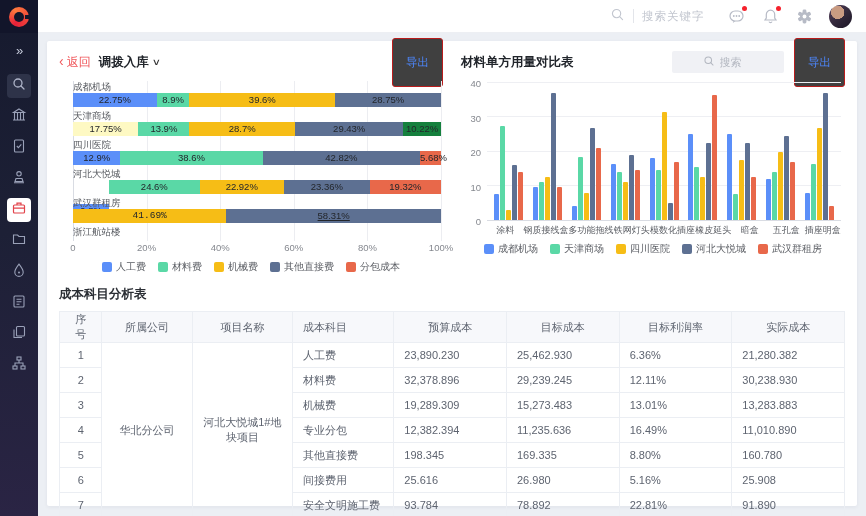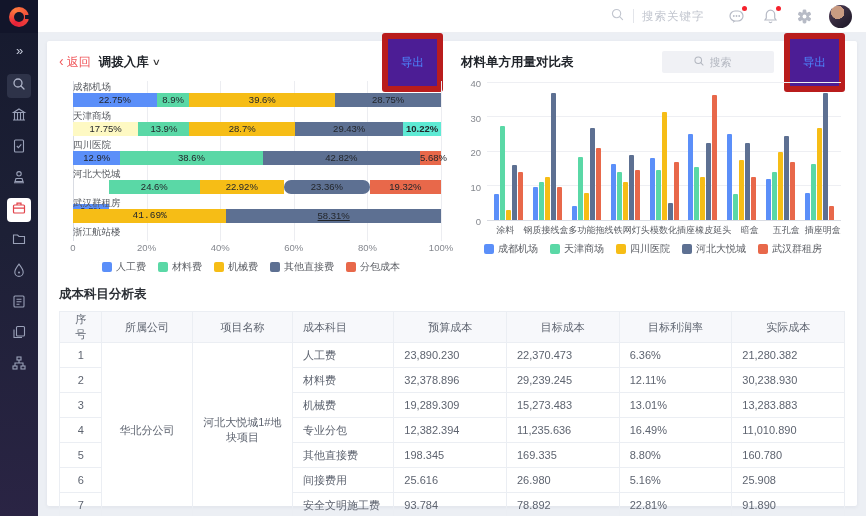--- a/index.html
+++ b/index.html
@@ -41,21 +41,21 @@
           box-shadow:0 1px 4px rgba(31,41,72,.06); padding:8px 12px 6px 12px; display:flex; flex-direction:column; }
 
   .charts-row { display:flex; gap:18px; height:226px; }
   .panel { flex:1; min-width:0; display:flex; flex-direction:column; }
   .panel-head { display:flex; align-items:center; height:26px; }
   .back-link { display:flex; align-items:center; gap:3px; color:#F0565A; font-size:12px; cursor:pointer; }
   .back-chev { font-size:14px; line-height:1; transform:translateY(-1px); }
   .panel-title { font-size:12.5px; font-weight:bold; color:#21252B; margin-left:8px; }
   .panel-title-plain { font-size:12.5px; font-weight:bold; color:#21252B; }
   .caret { font-size:9px; color:#333; margin-left:4px; transform:scaleX(1.4); display:inline-block; cursor:pointer; }
-  .export-btn { margin-left:auto; border:6px solid #b91c1c; color:#4D88FF; background:#4c1d95; font-size:11.5px;
+  .export-btn { margin-left:auto; border:1px solid #b91c1c; color:#4D88FF; background:#404040; font-size:11.5px;
                 padding:16px 13px; border-radius:3px; cursor:pointer; font-family:inherit; }
   .mini-search { margin-left:auto; margin-right:10px; width:112px; height:22px; background:#F0F1F5; border-radius:2px;
                  display:flex; align-items:center; justify-content:center; gap:5px; }
   .mini-search input { border:none; outline:none; background:transparent; width:34px; font-size:11px; color:#666; font-family:inherit; }
   .mini-search input::placeholder { color:#B3B7C0; }
 
   
   .schart { position:relative; margin-top:6px; margin-left:14px; margin-right:2px; }
   .sgrid { position:absolute; left:0; top:0; right:0; bottom:0; }
   .sgridline { position:absolute; top:0; bottom:0; width:1px; background:#ECEDF1; }
@@ -238,39 +238,39 @@
                   <div class="sseg" style="width: 28.75%; background: rgb(93, 112, 146);">28.75%</div>
                 </div>
               </div>
               <div class="srow">
                 <div class="slabel">天津商场</div>
                 <div class="sbar">
                   <div class="sseg" style="width: 17.75%; background: #fef9c3;">17.75%</div>
                   <div class="sseg" style="width: 13.9%; background: rgb(90, 216, 166);">13.9%</div>
                   <div class="sseg" style="width: 28.7%; background: rgb(246, 189, 22);">28.7%</div>
                   <div class="sseg" style="width: 29.43%; background: rgb(93, 112, 146);">29.43%</div>
-                  <div class="sseg" style="width: 10.22%; background: #5eead4; font-weight: bold;">10.22%</div>
+                  <div class="sseg" style="width: 10.22%; background: #15803d;">10.22%</div>
                 </div>
               </div>
               <div class="srow">
                 <div class="slabel">四川医院</div>
                 <div class="sbar">
                   <div class="sseg" style="width: 12.9%; background: rgb(91, 143, 249);">12.9%</div>
                   <div class="sseg" style="width: 38.6%; background: rgb(90, 216, 166);">38.6%</div>
                   <div class="sseg" style="width: 42.82%; background: rgb(93, 112, 146);">42.82%</div>
                   <div class="sseg" style="width: 5.68%; background: rgb(232, 104, 74);">5.68%</div>
                 </div>
               </div>
               <div class="srow">
                 <div class="slabel">河北大悦城</div>
                 <div class="sbar">
                   <div class="sseg" style="width: 9.8%; background: rgb(91, 143, 249); margin-top: 24px;">9.8%</div>
                   <div class="sseg" style="width: 24.6%; background: rgb(90, 216, 166);">24.6%</div>
                   <div class="sseg" style="width: 22.92%; background: rgb(246, 189, 22);">22.92%</div>
-                  <div class="sseg" style="width: 23.36%; background: rgb(93, 112, 146); border-radius: 7px;">23.36%</div>
+                  <div class="sseg" style="width: 23.36%; background: rgb(93, 112, 146);">23.36%</div>
                   <div class="sseg" style="width: 19.32%; background: rgb(232, 104, 74);">19.32%</div>
                 </div>
               </div>
               <div class="srow">
                 <div class="slabel">武汉群租房</div>
                 <div class="sbar">
                   <div class="sseg" style="width: 41.69%; background: rgb(246, 189, 22); font-family: Liberation Mono, monospace;">41.69%</div>
                   <div class="sseg" style="width: 58.31%; background: rgb(93, 112, 146); text-decoration: underline;">58.31%</div>
                 </div>
               </div>
@@ -459,21 +459,21 @@
                 <th class="al-r">实际成本</th>
               </tr>
             </thead>
           <tbody>
               <tr>
                 <td class="al-c">1</td>
                 <td class="al-c" rowspan="7">华北分公司</td>
                 <td class="al-c" rowspan="7">河北大悦城1#地块项目</td>
                 <td class="al-l">人工费</td>
                 <td class="al-r">23,890.230</td>
-                <td class="al-r">22,370.473</td>
+                <td class="al-r">25,462.930</td>
                 <td class="al-r">6.36%</td>
                 <td class="al-r">21,280.382</td>
               </tr>
               <tr>
                 <td class="al-c">2</td>
                 <td class="al-l">材料费</td>
                 <td class="al-r">32,378.896</td>
                 <td class="al-r">29,239.245</td>
                 <td class="al-r">12.11%</td>
                 <td class="al-r">30,238.930</td>

